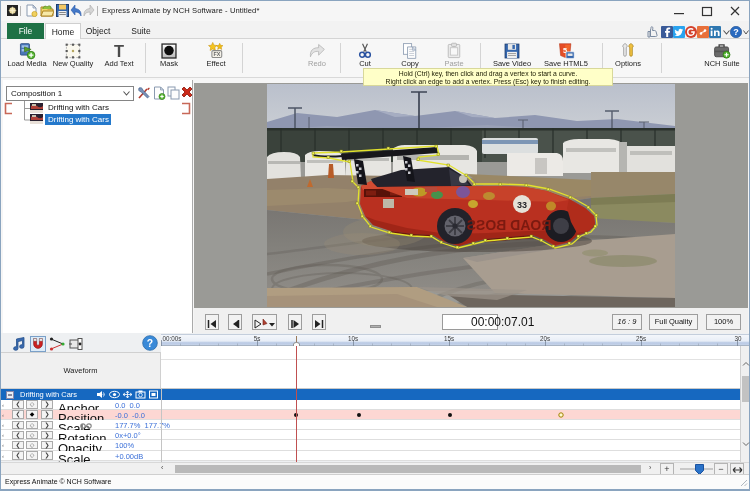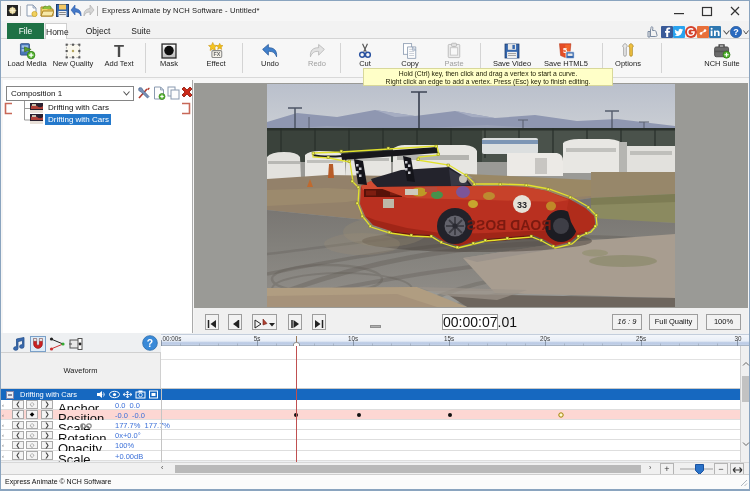--- a/index.html
+++ b/index.html
@@ -8,39 +8,39 @@
 span.abs{white-space:nowrap;}
 .svgi{display:block;}
 
 #titletext{left:101px;top:5px;font-size:7.6px;color:#1a1a1a;letter-spacing:0.1px;}
 .tsep{position:absolute;top:5px;width:1px;height:10px;background:#b5b5b5;}
 .wbtn{top:0;width:26px;height:18px;color:#222;text-align:center;}
 
 #tabrow{left:0;top:20px;width:748px;height:18px;background:#f2f2f2;border-bottom:1px solid #d4d4d4;}
 #filetab{left:6px;top:2px;width:37px;height:32px;background:#1e7145;color:#fff;font-size:8.5px;text-align:center;line-height:16px;}
 .tab{top:2px;height:16px;font-size:8.5px;color:#222;text-align:center;line-height:16px;}
-#hometab{left:44px;width:22px;background:#fff;border:1px solid #cfcfcf;border-bottom:none;}
+#hometab{left:44px;width:36px;background:#fff;border:1px solid #cfcfcf;border-bottom:none;}
 
 #toolbar{left:0;top:38px;width:748px;height:39px;background:#f7f7f7;border-bottom:1px solid #d9d9d9;}
 .tbtn{position:absolute;top:2px;height:36px;text-align:center;font-size:7.5px;color:#222;}
 .tbtn .lbl{display:block;position:absolute;bottom:9px;left:0;right:0;white-space:nowrap;}
 .tbtn svg{display:block;margin:1px auto 0;transform-origin:top center;transform:scale(0.82);}
 .tsepline{position:absolute;top:4px;width:1px;height:30px;background:#d4d4d4;}
 .graytxt{color:#a0a0a0;}
 
 #tooltip{left:362px;top:67px;width:250px;height:18px;background:#ffffc8;border:1px solid #d8d89a;font-size:6.8px;color:#1a1a00;text-align:center;line-height:8.2px;z-index:50;padding-top:1px;}
 
 #leftpanel{left:2px;top:79px;width:190px;height:253px;background:#fff;border-right:1px solid #aaa;}
 #combo{left:3px;top:6px;width:128px;height:15px;background:#fff;border:1px solid #858585;font-size:8px;line-height:13px;padding-left:4px;color:#111;}
 
 #preview{left:193px;top:82px;width:554px;height:225px;background:#9a9a96;}
 
 #playbar{left:193px;top:307px;width:554px;height:25px;background:#f0f0f0;}
 .pbtn{position:absolute;top:6px;height:16px;background:#f2f2f2;border:1px solid #9d9d9d;font-size:7.5px;text-align:center;color:#111;}
-#timebox{left:248px;top:6px;width:56px;height:16px;background:#fff;border:1px solid #9a9a9a;font-size:14px;line-height:14px;text-align:center;color:#111;}
+#timebox{left:248px;top:6px;width:56px;height:16px;background:#fff;border:1px solid #9a9a9a;font-size:12px;line-height:14px;text-align:center;color:#111;padding-left:28px;}
 
 #timeline{left:0;top:332px;width:748px;height:141px;background:#eef0f2;}
 .ticon{position:absolute;top:3px;width:16px;height:16px;}
 #waveform{left:0;top:19px;width:160px;height:37px;background:#f0f0f0;border:1px solid #d0d0d0;border-left:none;font-size:7.5px;text-align:center;line-height:35px;color:#222;}
 #ruler{left:160px;top:1px;width:588px;height:12px;background:linear-gradient(#f4f7fb 0%,#e8eef7 60%,#b9c9e4 78%,#c5d3e9 100%);border-top:1px solid #c4cedc;border-bottom:1px solid #a8b4c4;}
 #trackarea{left:160px;top:13px;width:579px;height:43px;background:#fff;border-bottom:1px solid #c8c8c8;}
 #bluerow{left:0;top:56px;width:739px;height:11px;background:#1668c0;color:#fff;font-size:7.5px;}
 .trow{position:absolute;left:0;width:739px;height:10.2px;background:#fff;border-bottom:1px solid #dedede;}
 .kbtn{position:absolute;top:0.5px;width:12px;height:8.5px;border:1px solid #aaa;background:#f4f4f4;font-size:6px;line-height:7px;text-align:center;color:#444;}
 .plabel{position:absolute;left:57px;top:1px;color:#111;font-size:13px;}
@@ -197,26 +197,20 @@
     <div class="tbtn" style="left:192px;width:46px;">
       <svg width="24" height="22" viewBox="0 0 24 22">
           <path d="M8 0.5 l1.6 3.4 3.6.4-2.7 2.4.8 3.6L8 8.5 4.8 10.3l.8-3.6L2.9 4.3l3.6-.4z" fill="#f6c51e" stroke="#c89410" stroke-width="0.7"></path>
           <path d="M16.5 1.5 l1.2 2.6 2.8.3-2.1 1.9.6 2.8-2.5-1.4-2.5 1.4.6-2.8-2.1-1.9 2.8-.3z" fill="#f0bc14" stroke="#c89410" stroke-width="0.6"></path>
           <rect x="7" y="10.5" width="12" height="8.5" rx="1.5" fill="#f6f3ea" stroke="#8a8a88" stroke-width="1.3"></rect>
           <text x="13" y="17.3" font-size="6.5" font-weight="bold" fill="#666" text-anchor="middle">FX</text>
         </svg>
       <span class="lbl">Effect</span>
     </div>
     <div class="tsepline" style="left:241px;"></div>
-    <div class="tbtn" style="left:246px;width:46px;">
-      <svg width="24" height="22" viewBox="0 0 24 22">
-          <path d="M10 3 L3 9 L10 16 L10 11.5 C15 11 18 13 20 18 C20.8 10 16.5 6.8 10 7 Z" fill="#4080cc" stroke="#285a9a" stroke-width="1"></path>
-        </svg>
-      <span class="lbl">Undo</span>
-    </div>
     <div class="tbtn graytxt" style="left:293px;width:46px;">
       <svg width="24" height="22" viewBox="0 0 24 22">
           <path d="M14 3 L21 9 L14 16 L14 11.5 C9 11 6 13 4 18 C3.2 10 7.5 6.8 14 7 Z" fill="#e2e2e2" stroke="#b4b4b4" stroke-width="1"></path>
         </svg>
       <span class="lbl">Redo</span>
     </div>
     <div class="tsepline" style="left:339px;"></div>
     <div class="tbtn" style="left:341px;width:46px;">
       <svg width="22" height="22" viewBox="0 0 22 22">
           <path d="M8 2 L12.5 12 M14 2 L9.5 12" stroke="#555" stroke-width="1.4"></path>

